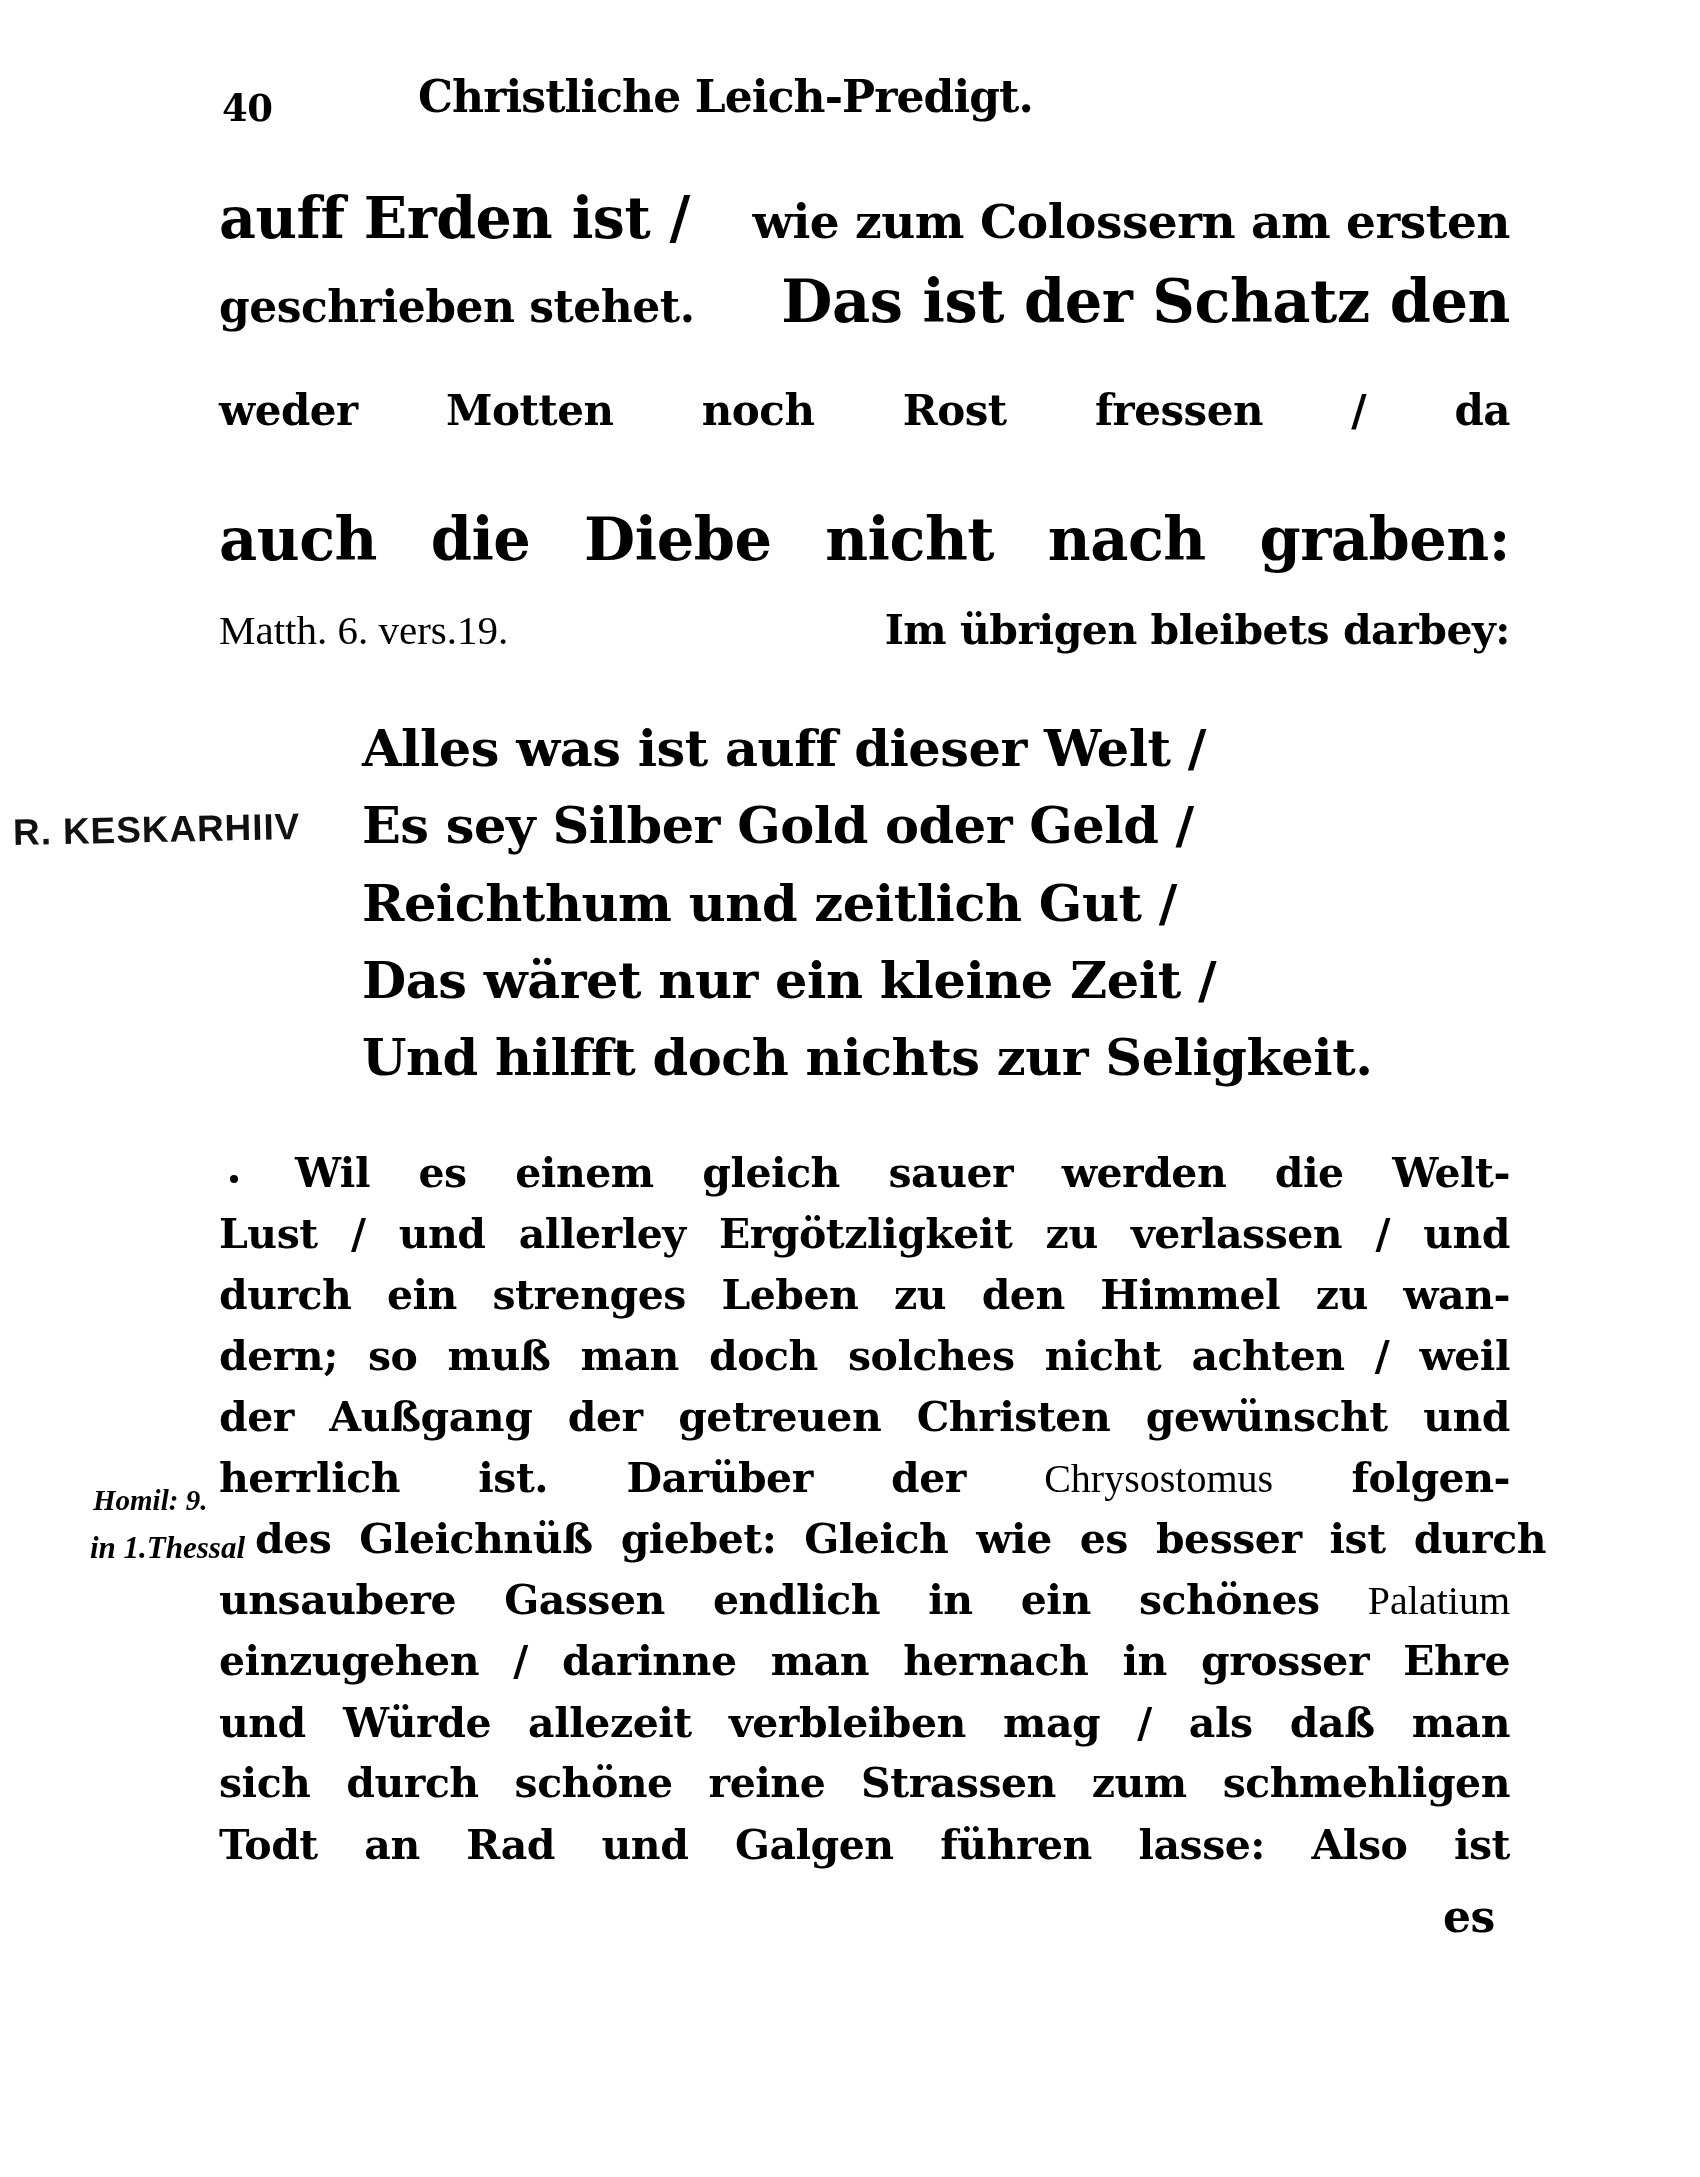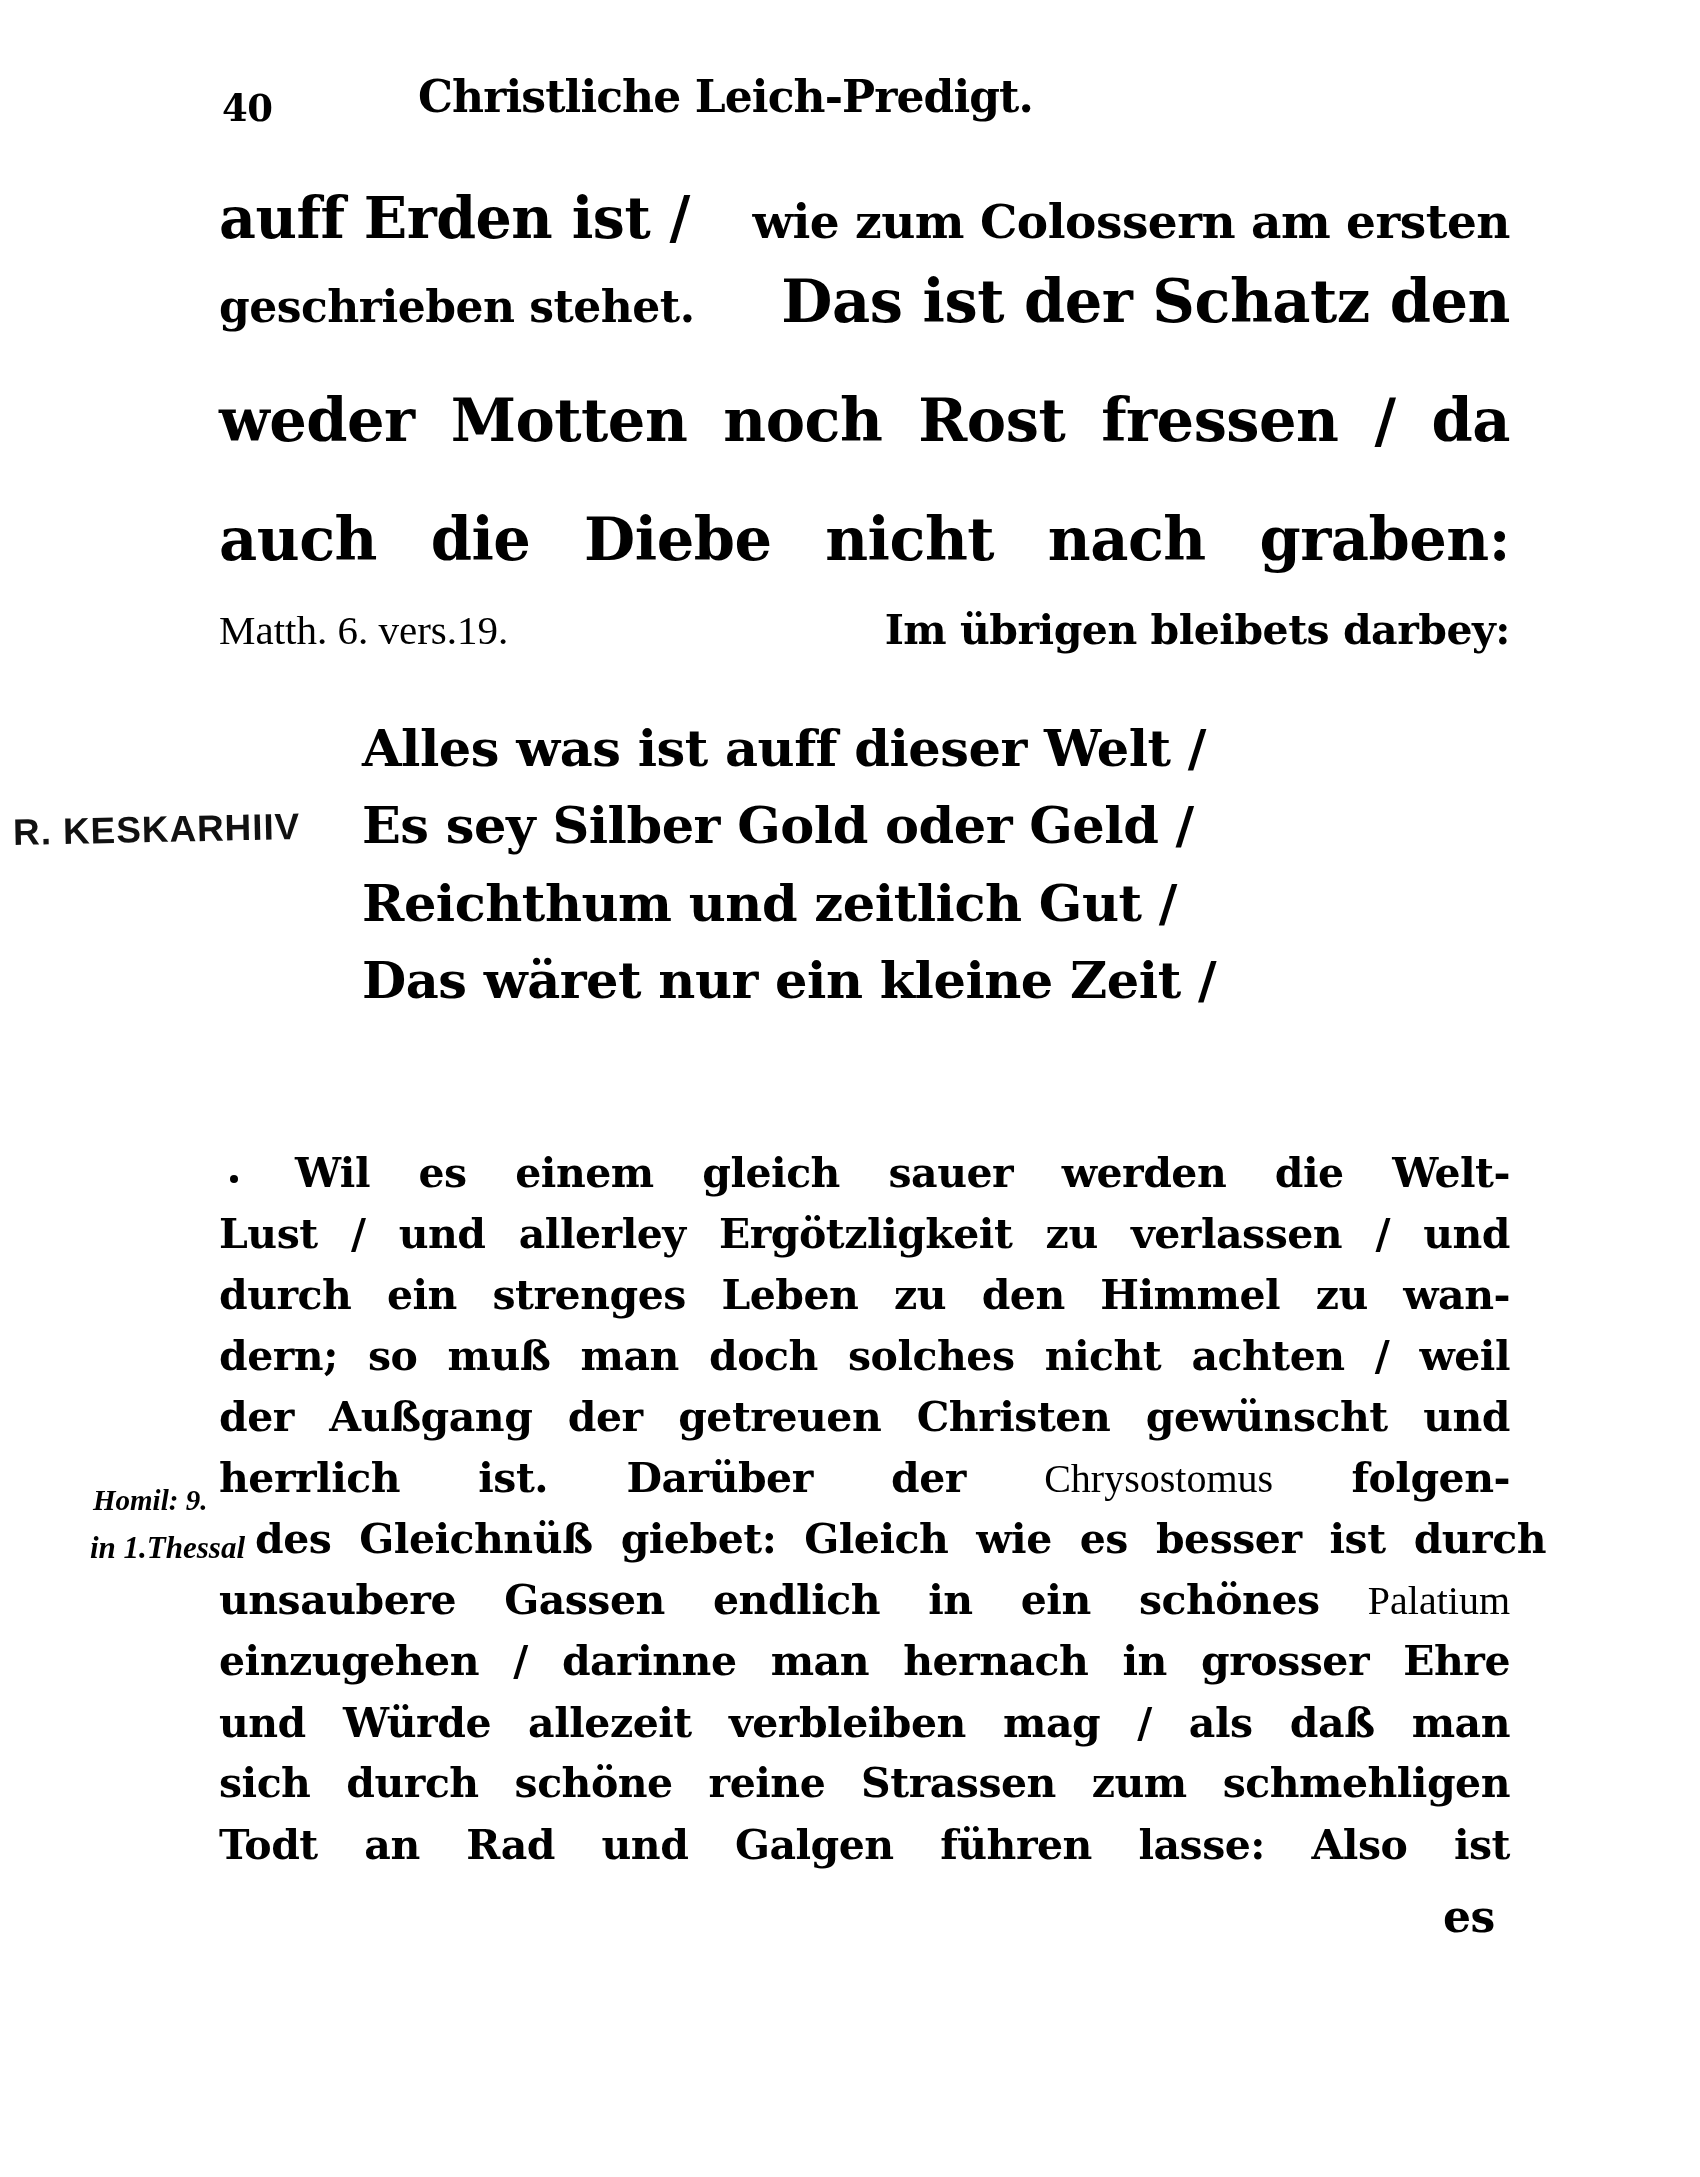--- a/index.html
+++ b/index.html
@@ -17,21 +17,21 @@
   
   .col{position:absolute;left:219px;width:1291px;}
   .flexline{display:flex;justify-content:space-between;align-items:baseline;}
   .jline{text-align:justify;text-align-last:justify;}
   .p1-l1{top:147px;}
   .p1-l1 .seg-big{font-size:57px;}
   .p1-l1 .seg-med{font-size:47px;margin-top:47px;}
   .p1-l2{top:267px;}
   .p1-l2 .seg-med{font-size:44px;}
   .p1-l2 .seg-big{font-size:59px;}
-  .p1-l3{top:386px;font-size:59px;}
+  .p1-l3{top:386px;font-size:42px;}
   .p1-l4{top:505px;font-size:59px;}
   .p1-l5{top:606px;}
   .p1-l5 .seg-ref{font-size:41px;}
   .p1-l5 .seg-rest{font-size:41px;}
 
   
   .verse-line{position:absolute;left:362px;font-size:51px;font-weight:700;letter-spacing:-0.5px;white-space:nowrap;}
   .v1{top:718px;} .v2{top:795px;} .v3{top:873px;text-align:right;} .v4{top:950px;} .v5{top:1027px;}
 
   
@@ -77,20 +77,21 @@
   <div class="col jline p1-l4 fr">auch die Diebe nicht nach graben:</div>
   <div class="col flexline p1-l5">
     <span class="seg-ref latin">Matth. 6. vers.19.</span>
     <span class="seg-rest fr">Im übrigen bleibets darbey:</span>
   </div>
 
   <div class="verse-line v1">Alles was ist auff dieser Welt /</div>
   <div class="verse-line v2">Es sey Silber Gold oder Geld /</div>
   <div class="verse-line v3">Reichthum und zeitlich Gut /</div>
   <div class="verse-line v4">Das wäret nur ein kleine Zeit /</div>
+  <div class="verse-line v5">Und hilfft doch nichts zur Seligkeit.</div>
 
   <div class="stamp">R. KESKARHIIV</div>
 
   <div class="ink-dot"></div>
 
   <div class="col jline p2 fr t2">Lust / und allerley Ergötzligkeit zu verlassen / und</div>
   <div class="col jline p2 p2-first fr t1">Wil es einem gleich sauer werden die Welt-</div>
   <div class="col jline p2 fr t3">durch ein strenges Leben zu den Himmel zu wan-</div>
   <div class="col jline p2 fr t4">dern; so muß man doch solches nicht achten / weil</div>
   <div class="col jline p2 fr t5">der Außgang der getreuen Christen gewünscht und</div>

